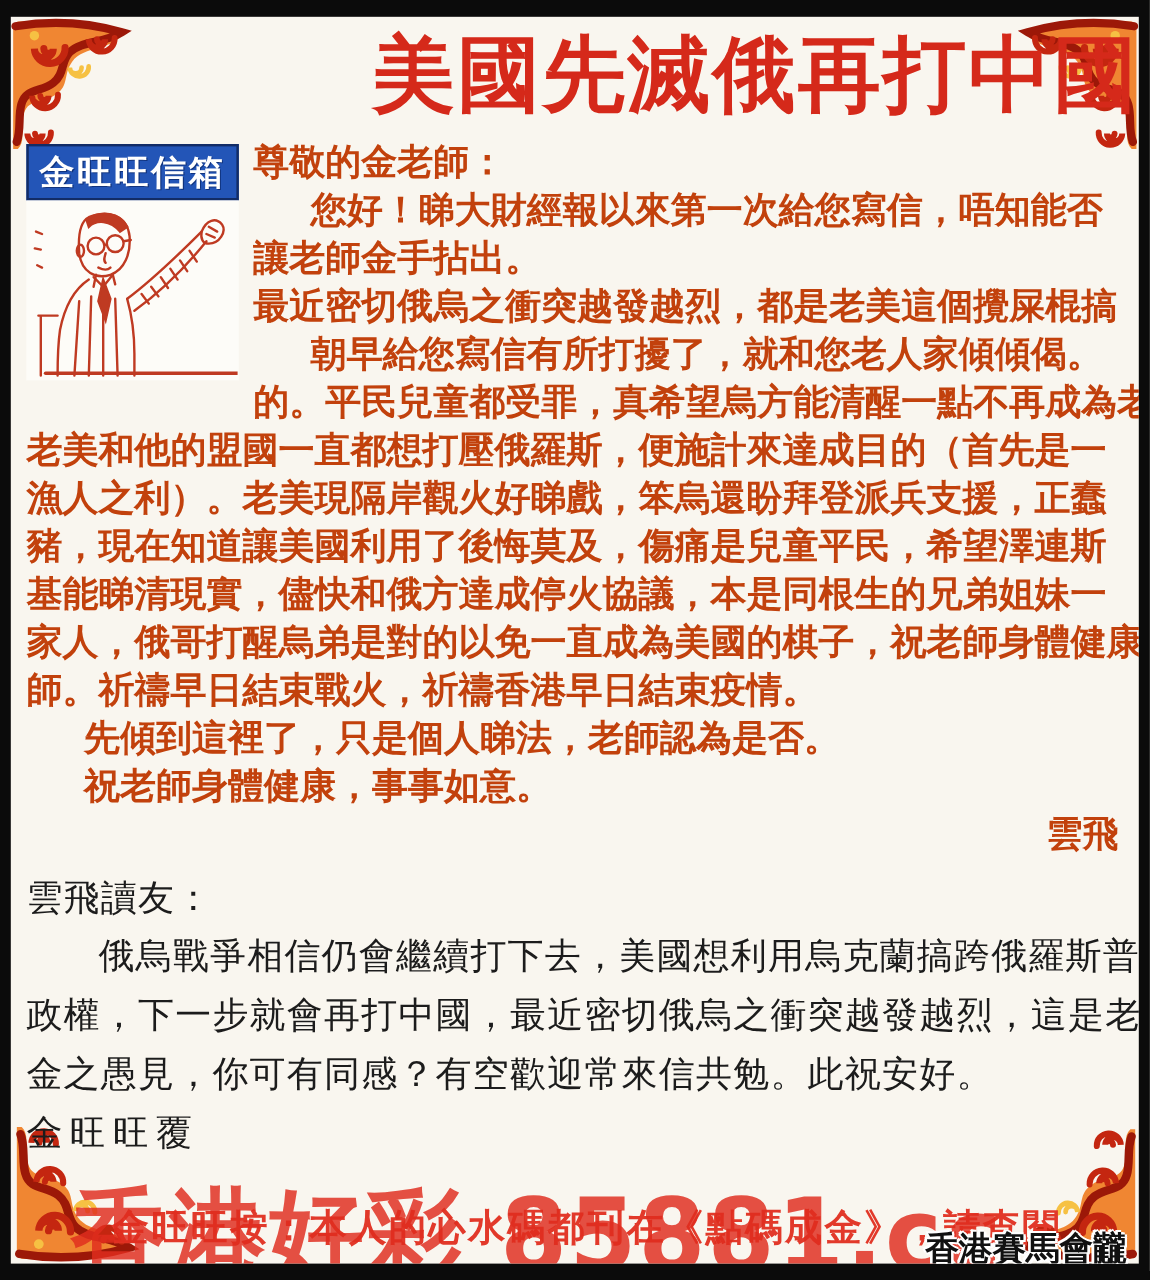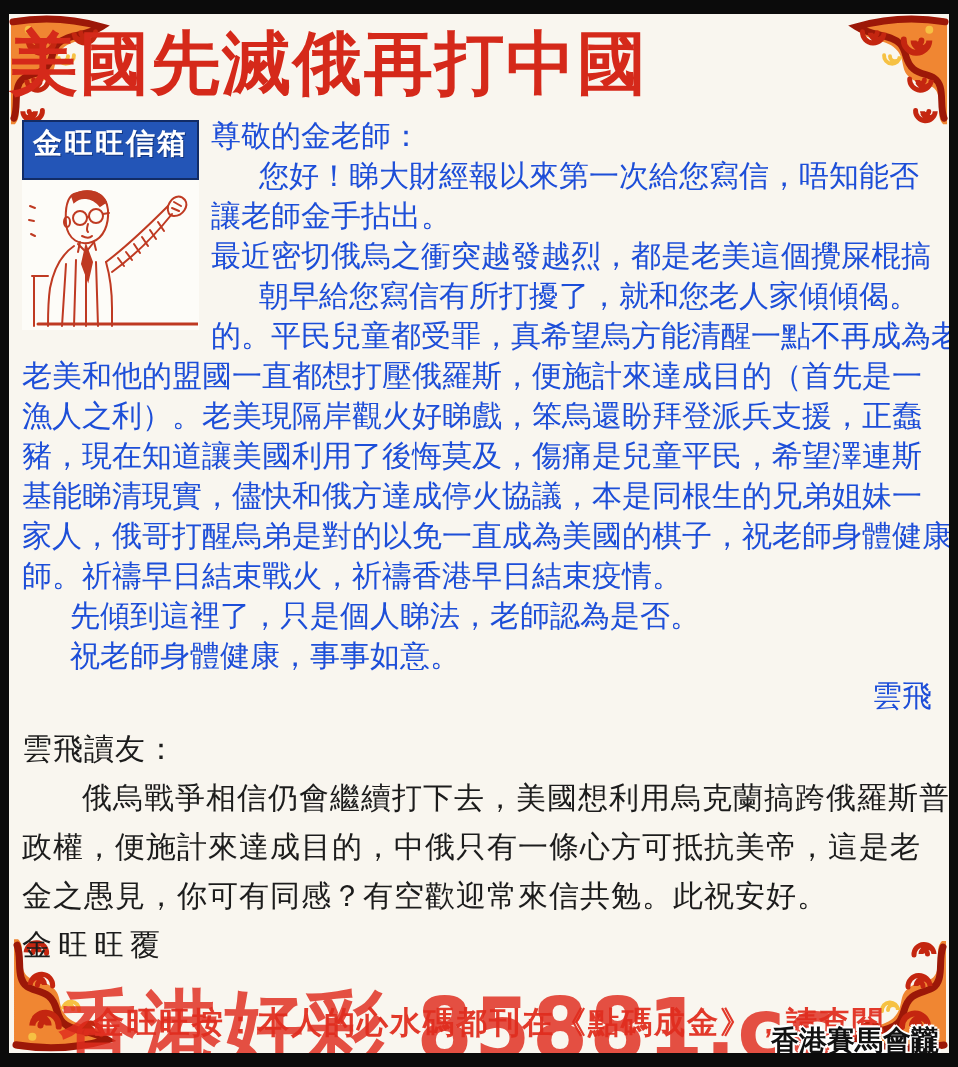--- a/index.html
+++ b/index.html
@@ -7,31 +7,31 @@
         font-family:"DejaVu Serif","Liberation Serif",serif;}
   .inner{position:absolute;left:9px;top:14px;width:940px;height:1039px;background:#f9f6ef;
          box-sizing:border-box;overflow:hidden;}
   
   .orn{position:absolute;z-index:2;pointer-events:none;}
   .orn.tl{left:0;top:0;width:118px;height:118px;}
   .orn.tr{right:0;top:0;width:118px;height:118px;transform:scaleX(-1);}
   .orn.bl{left:0;bottom:0;width:128px;height:122px;transform:scaleY(-1);}
   .orn.br{right:0;bottom:0;width:122px;height:120px;transform:scale(-1,-1);}
   
-  .title{position:relative;z-index:3;margin:6px 0 10px;text-align:left;
+  .title{position:relative;z-index:3;margin:6px 0 10px;text-align:right;
          font-size:69px;line-height:1.25;font-weight:bold;color:#d5291a;letter-spacing:2px;}
   
   .flow{position:relative;z-index:3;padding:0 13px;}
   .photo-box{float:left;width:177px;margin:4px 12px 4px 0;}
-  .photo-head{box-sizing:border-box;height:60px;background:#2355b7;border:2px solid #122c66;
+  .photo-head{box-sizing:border-box;height:47px;background:#2355b7;border:2px solid #122c66;
               color:#fff;font-weight:bold;font-size:29px;line-height:43px;text-align:center;
               letter-spacing:2px;font-family:"DejaVu Sans","Liberation Sans",sans-serif;
               text-shadow:1px 1px 0 #11337d;}
   .photo-art{height:150px;background:#fdfcf8;overflow:hidden;}
-  .line{font-size:30px;line-height:40px;color:#1d4ed8;font-weight:400;white-space:nowrap;}
+  .line{font-size:30px;line-height:40px;color:#c2410c;font-weight:700;white-space:nowrap;}
   .ind{text-indent:1.6em;}
   .sig{ text-align:right;padding-right:4px;}
   .reply{margin-top:8px;}
   .reply .line{font-weight:400;line-height:49px;letter-spacing:1px;color:#1c1c1c;}
   .reply .ind2{text-indent:2em;}
   .reply .sig2{padding-right:44px;letter-spacing:6px;}
   
   .note{position:absolute;left:84px;top:988px;z-index:3;font-size:31px;letter-spacing:2px;
         color:#e2392a;font-weight:600;white-space:nowrap;}
   .watermark{position:absolute;left:50px;top:960px;z-index:4;font-size:80px;font-weight:800;
@@ -133,21 +133,21 @@
       <div class="line">基能睇清現實，儘快和俄方達成停火協議，本是同根生的兄弟姐妹一</div>
       <div class="line">家人，俄哥打醒烏弟是對的以免一直成為美國的棋子，祝老師身體健康</div>
       <div class="line">師。祈禱早日結束戰火，祈禱香港早日結束疫情。</div>
       <div class="line ind">先傾到這裡了，只是個人睇法，老師認為是否。</div>
       <div class="line ind">祝老師身體健康，事事如意。</div>
       <div class="line sig">雲飛</div>
 
       <div class="reply">
         <div class="line">雲飛讀友：</div>
         <div class="line ind2">俄烏戰爭相信仍會繼續打下去，美國想利用烏克蘭搞跨俄羅斯普京</div>
-        <div class="line">政權，便施計來達成目的，中俄只有一條心方可抵抗美帝，這是老</div>
+        <div class="line">政權，下一步就會再打中國，最近密切俄烏之衝突越發越烈，這是老</div>
         <div class="line">金之愚見，你可有同感？有空歡迎常來信共勉。此祝安好。</div>
         <div class="line sig2">金旺旺覆</div>
       </div>
     </div>
 
     <div class="note">金旺旺按：本人的心水碼都刊在《點碼成金》，請查閱。</div>
     <div class="watermark">香港好彩 85881.cc</div>
     <div class="jockey">香港賽馬會龖</div>
 
   </div>

